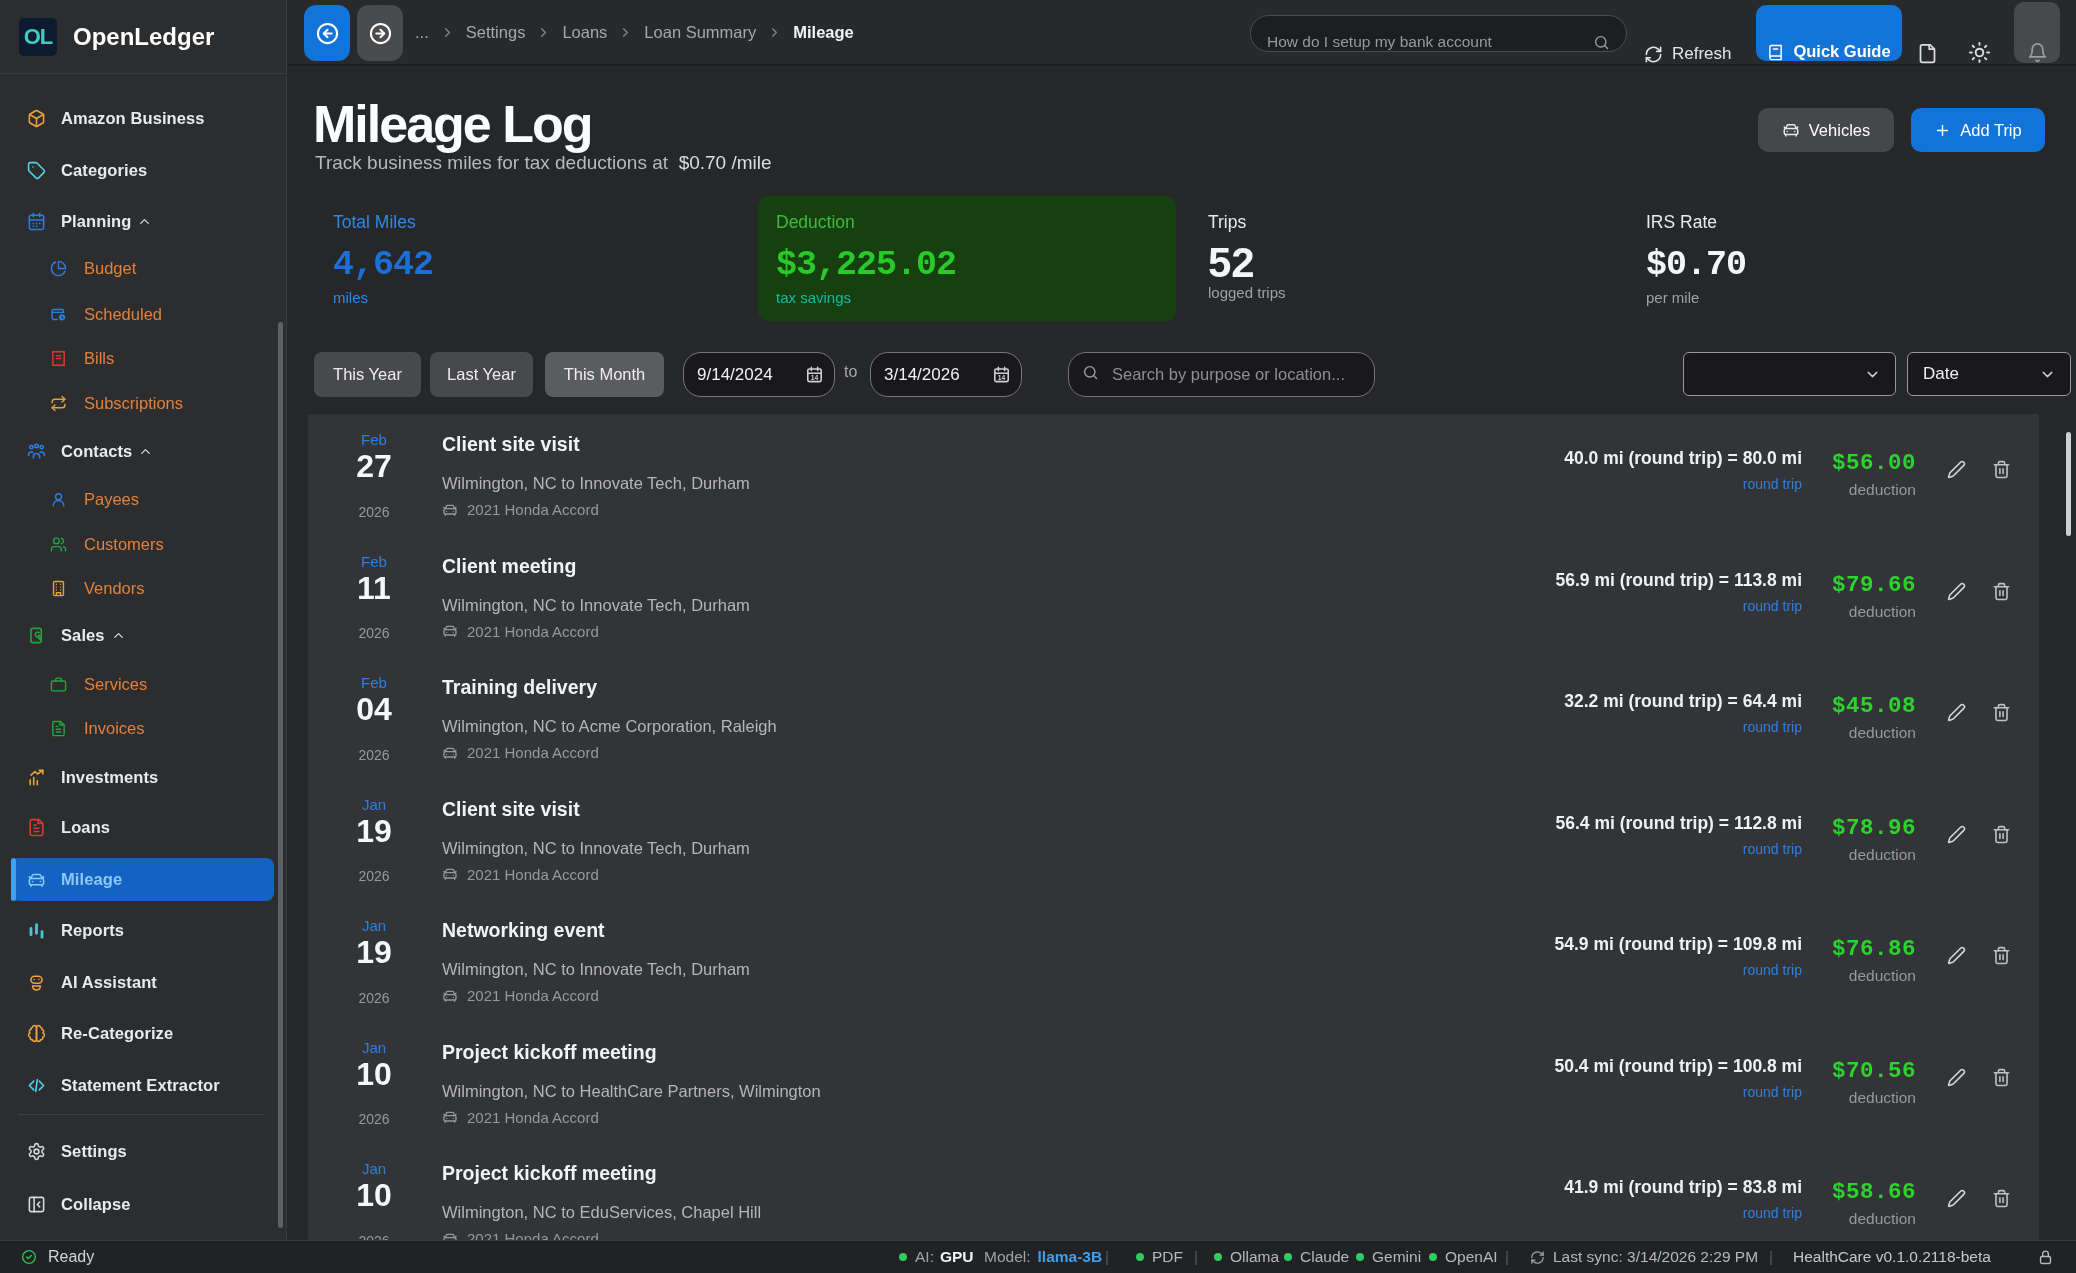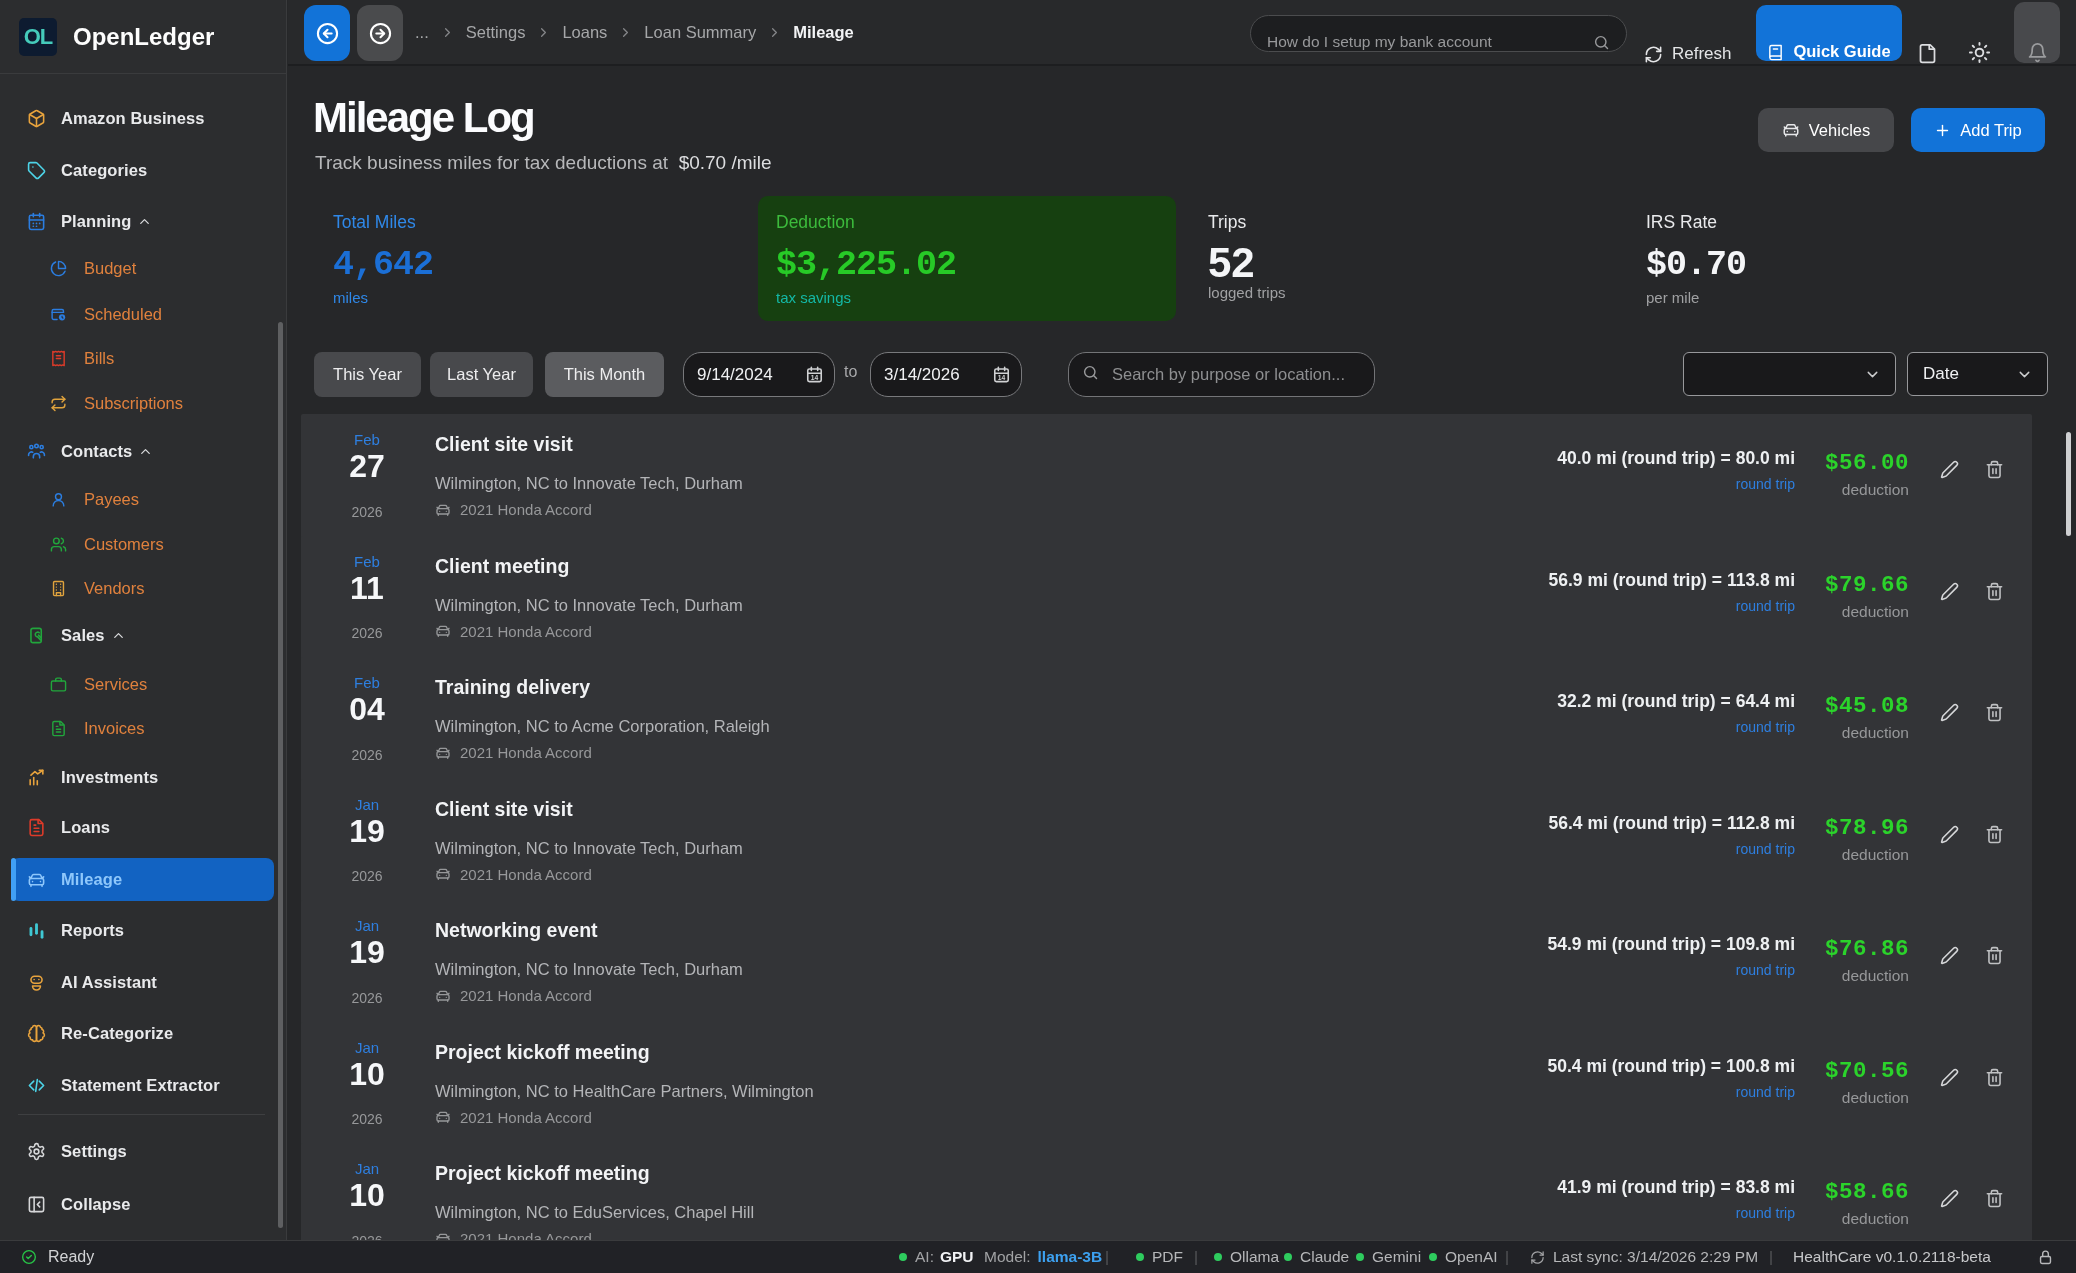--- a/index.html
+++ b/index.html
@@ -21,32 +21,32 @@
 .chv{margin-left:6px;display:flex}
 .act{left:11px;width:263px;border-radius:8px;background:#1263c2}
 .act .bar{position:absolute;left:0;top:0;bottom:0;width:5px;border-radius:3px;background:#41a0f5}
 .act .tx{color:#8ec7fb}
 
 #tb{position:absolute;left:288px;top:0;width:1788px;height:66px;background:#28292b;border-bottom:2px solid #1d1e20}
 .navb{position:absolute;top:5px;width:46px;height:56px;border-radius:12px;display:flex;align-items:center;justify-content:center}
 .bc{position:absolute;top:0;height:64px;display:flex;align-items:center;gap:11px;font-size:16.5px;color:#a6a7a9}
 
 #ct{position:absolute;left:288px;top:68px;width:1788px;height:1172px;overflow:hidden}
-h1{font-size:42px;font-weight:700;color:#fbfcfe;letter-spacing:-2px}
+h1{font-size:52px;font-weight:700;color:#fbfcfe;letter-spacing:-2px}
 .btn{position:absolute;border-radius:10px;display:flex;align-items:center;justify-content:center;gap:9px;color:#fff}
 .stat .lb{font-size:17.5px;margin-bottom:12px}
 .stat .vl{font-size:35px;font-weight:700;letter-spacing:-1px}
 .stat .sb2{font-size:15px;margin-top:4px}
 .fbtn{position:absolute;top:284px;height:45px;border-radius:8px;background:#48494c;color:#ededee;font-size:16.5px;
  display:flex;align-items:center;justify-content:center}
 .dinp{position:absolute;top:284px;height:45px;border-radius:18px;background:#19191b;border:1px solid #78797c;
  display:flex;align-items:center;color:#f0f1f3;font-size:17px;padding-left:13px}
 .sel{position:absolute;top:284px;height:44px;border-radius:6px;background:#19191b;border:1.5px solid #97989b;
  display:flex;align-items:center;color:#f0f1f3;font-size:17px;padding-left:15px}
-.row{position:absolute;left:13px;width:1731px;height:140px;border-radius:2px;background:#333437}
+.row{position:absolute;left:20px;width:1731px;height:140px;border-radius:2px;background:#333437}
 .rd{position:absolute;left:24px;top:17px;width:84px;text-align:center}
 .rd .m{color:#2e7fe0;font-size:15px}
 .rd .d{color:#f6f7f9;font-size:32px;font-weight:700;line-height:1.08;margin-top:1px}
 .rd .y{color:#97989a;font-size:14px;margin-top:20px}
 .rm{position:absolute;left:134px;top:19px}
 .rm .t1{color:#f2f3f5;font-size:19.5px;font-weight:700}
 .rm .t2{color:#b4b5b8;font-size:16.5px;margin-top:18px}
 .rm .t3{color:#97989a;font-size:15px;margin-top:8px;display:flex;align-items:center;gap:9px}
 .rmi{position:absolute;width:1494px;text-align:right;top:34px;color:#eef0f2;font-size:17.5px;font-weight:700}
 .rrt{position:absolute;width:1494px;text-align:right;top:62px;color:#2e7fe0;font-size:14px}
@@ -490,21 +490,21 @@
           <circle cx="11" cy="11" r="7.3"></circle>
           <path d="m20.5 20.5-4.2-4.2"></path>
         </svg></span>
       <span style="color:#8e8f91;font-size:16.5px">Search by purpose or location...</span>
     </div>
 <div class="sel" style="left:1395px;width:213px;justify-content:flex-end;padding-right:14px">
       <svg width="17" height="17" viewBox="0 0 24 24" fill="none" stroke="#cbccce" stroke-width="2" stroke-linecap="round" stroke-linejoin="round">
         <path d="m6 9 6 6 6-6"></path>
       </svg>
     </div>
-<div class="sel" style="left:1619px;width:141px;justify-content:space-between;padding-right:14px">
+<div class="sel" style="left:1619px;width:164px;justify-content:space-between;padding-right:14px">
       <span>Date</span>
       <svg width="17" height="17" viewBox="0 0 24 24" fill="none" stroke="#cbccce" stroke-width="2" stroke-linecap="round" stroke-linejoin="round">
         <path d="m6 9 6 6 6-6"></path>
       </svg>
     </div>
     <div class="row" style="top:346.0px">
 <div class="rd">
         <div class="m">Feb</div>
         <div class="d">27</div>
         <div class="y">2026</div>

